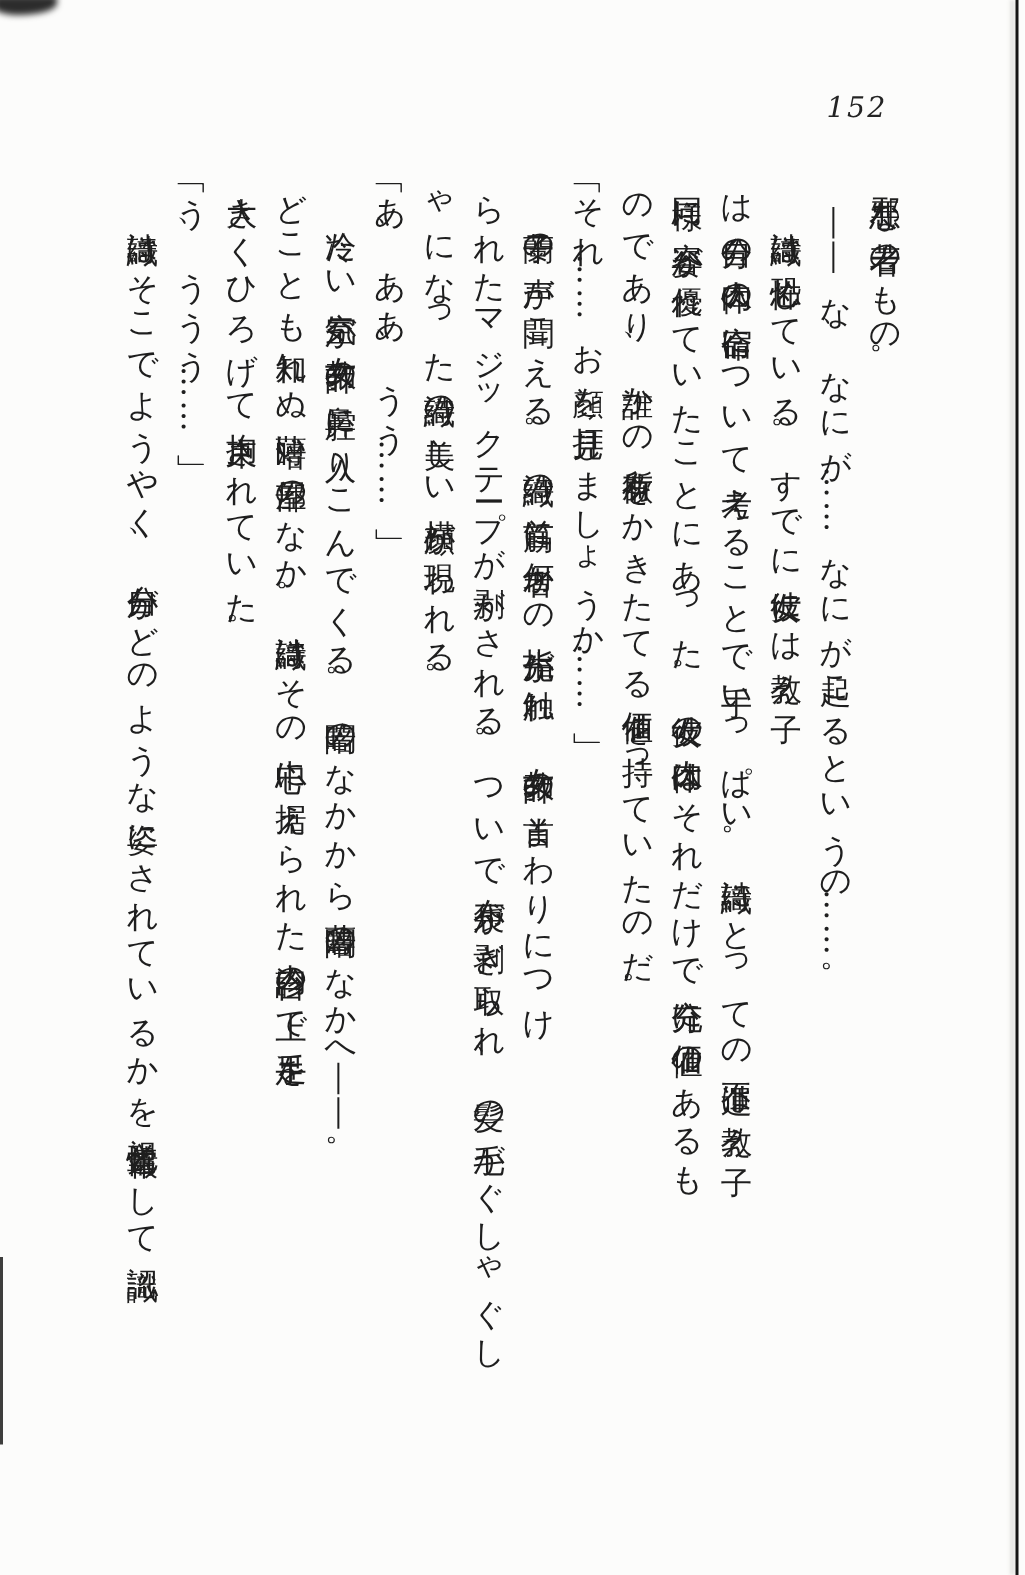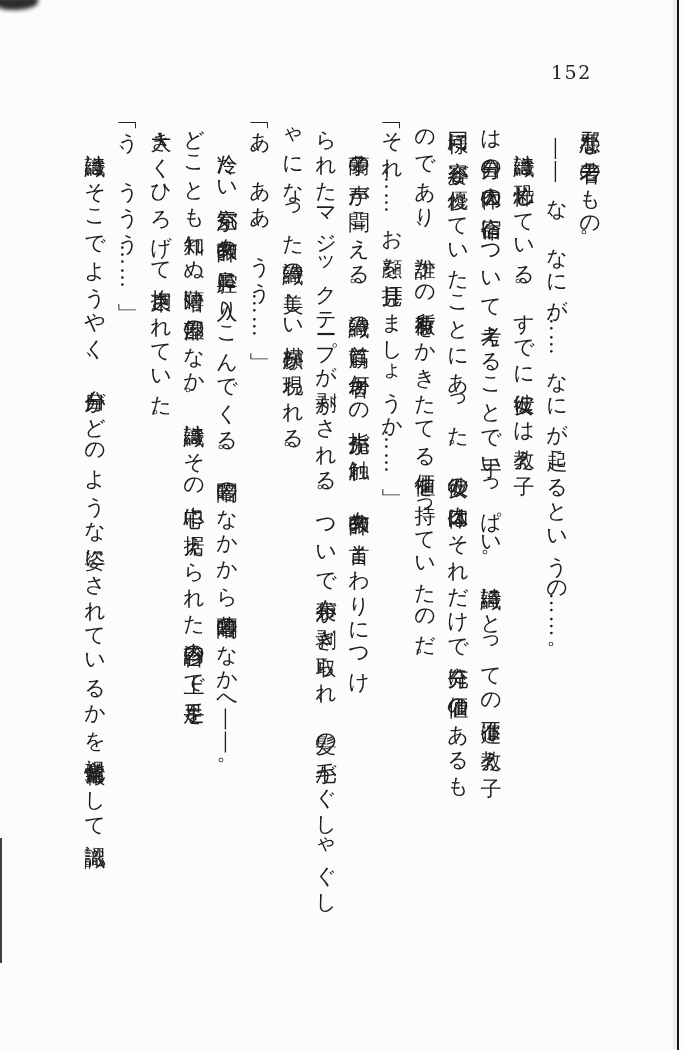--- a/index.html
+++ b/index.html
@@ -18,20 +18,21 @@
     position: absolute;
     inset: 0;
     background: #fcfcfb;
   }
   
   .page-number {
     position: absolute;
     top: 61px;
     left: 551px;
     font-size: 19px;
+    font-style: italic;
     letter-spacing: 1.5px;
     color: #242424;
   }
   
   .text-block {
     position: absolute;
     top: 115px;
     right: 77px;
     height: 905px;
     writing-mode: vertical-rl;

